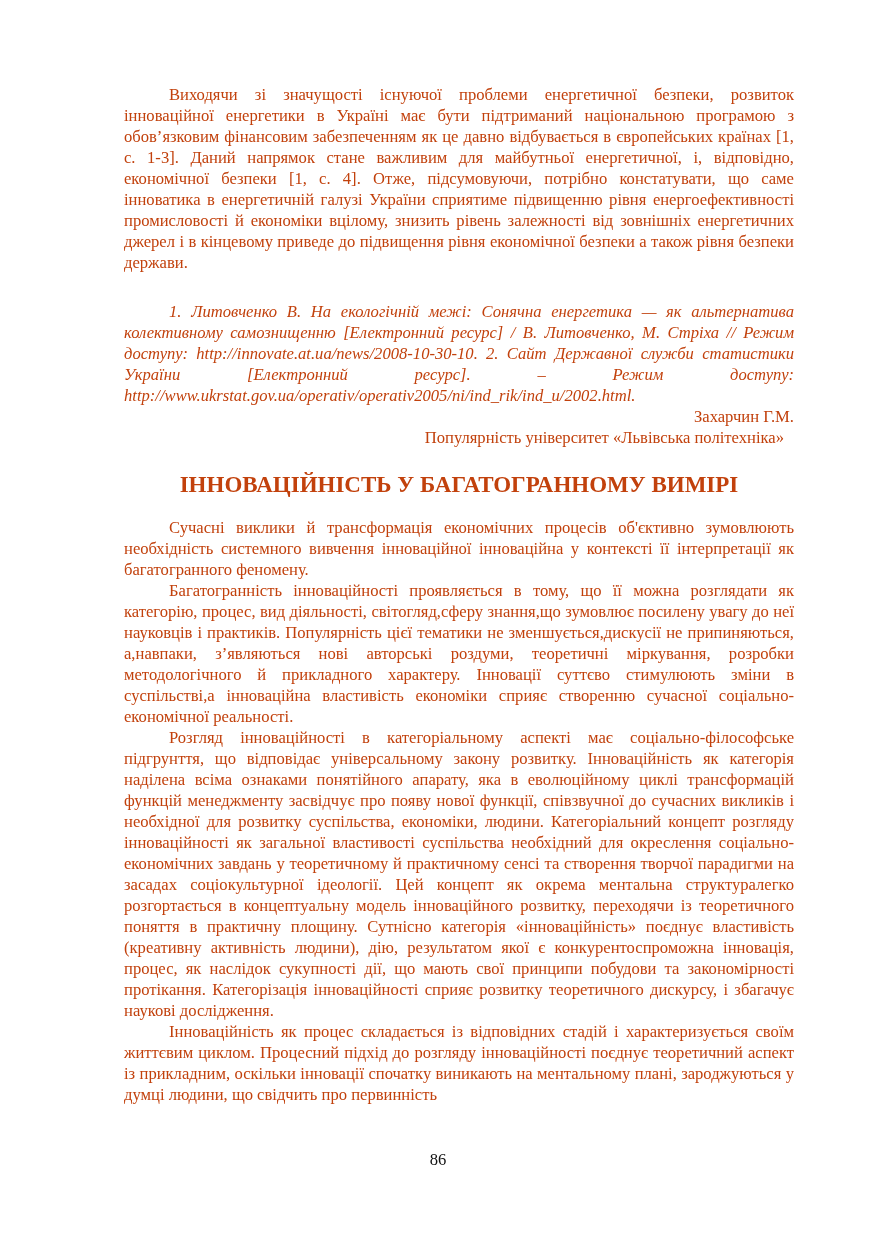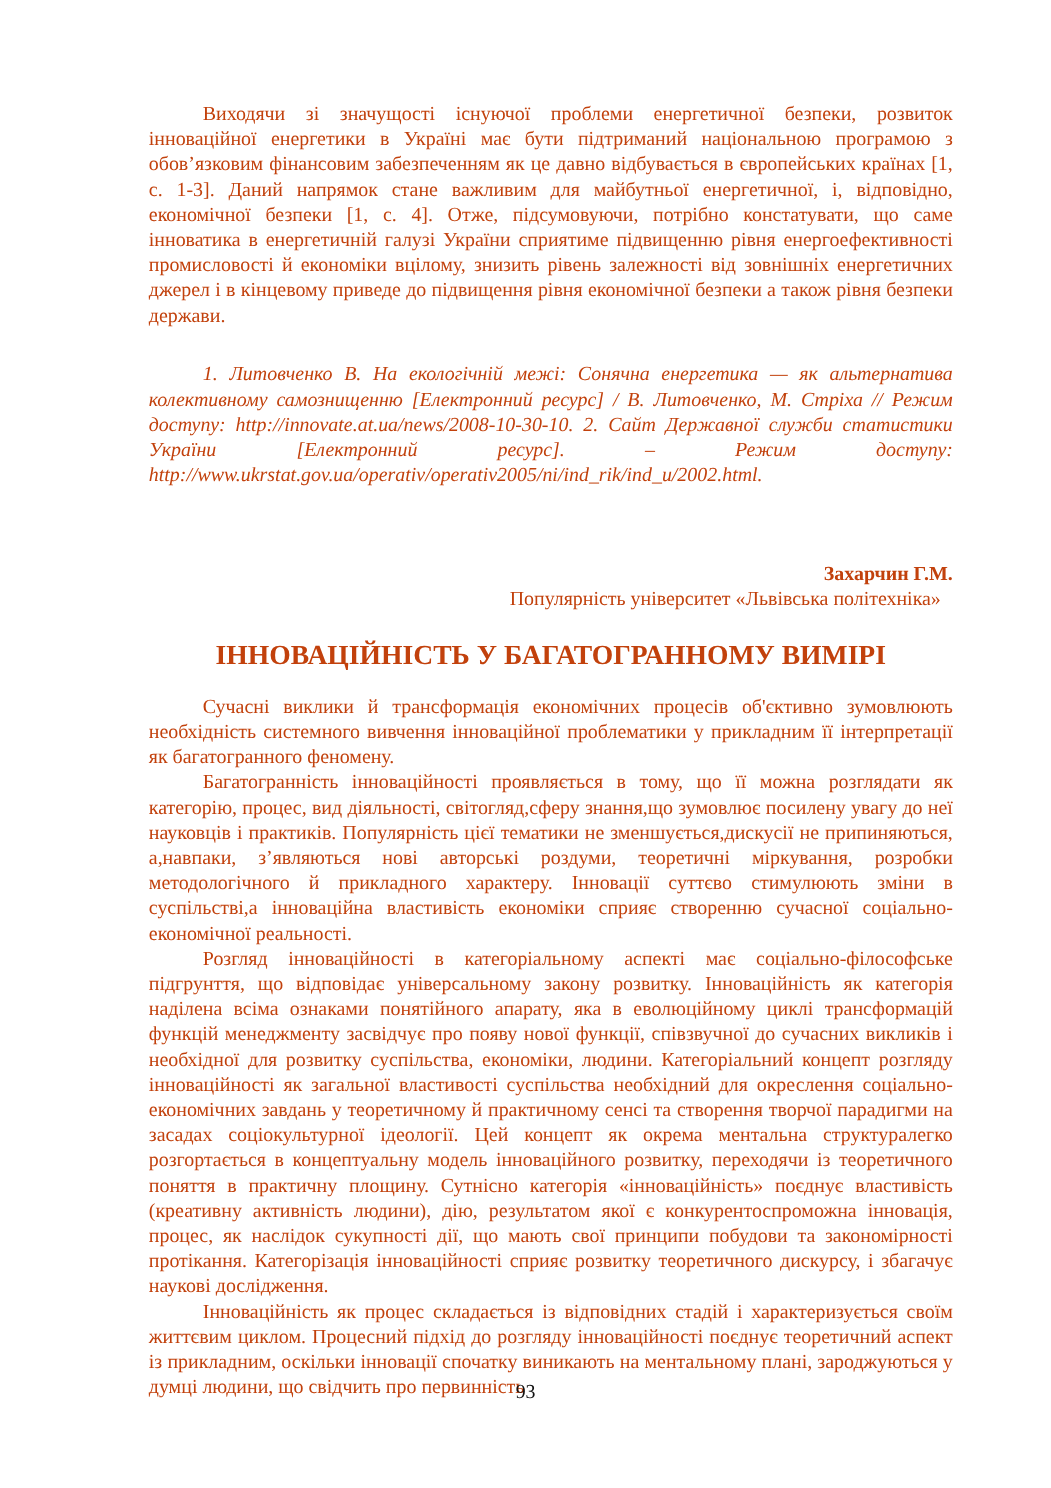--- a/index.html
+++ b/index.html
@@ -5,38 +5,38 @@
   html, body { margin: 0; padding: 0; background: #ffffff; }
   body { width: 876px; height: 1240px; position: relative; overflow: hidden; }
   .page {
     position: absolute; left: 124px; top: 84px; width: 670px;
     font-family: "Liberation Serif", serif; font-size: 16.6px; line-height: 21px;
     color: #c2410c;
   }
   p { margin: 0; text-align: justify; text-indent: 45px; }
   .refs { margin-top: 28px; font-style: italic; }
   .refs p { text-indent: 45px; }
-  .author { margin-top: 61px; text-align: right; font-weight: bold; text-indent: 0; }
+  .author { text-align: right; font-weight: normal; text-indent: 0; }
   .affil { text-align: right; text-indent: 0; padding-right: 10px; }
   .title { margin-top: 26px; text-align: center; font-weight: bold; text-indent: 0; font-size: 23px; }
   .body2 { margin-top: 22px; }
   .pagenum { position: absolute; left: 0; width: 876px; top: 1150px; text-align: center;
     font-family: "Liberation Serif", serif; font-size: 16.6px; color: #111111; }
 </style>
 </head>
 <body>
 
 <div class="page">
   <p>Виходячи зі значущості існуючої проблеми енергетичної безпеки, розвиток інноваційної енергетики в Україні має бути підтриманий національною програмою з обов’язковим фінансовим забезпеченням як це давно відбувається в європейських країнах [1, с. 1-3]. Даний напрямок стане важливим для майбутньої енергетичної, і, відповідно, економічної безпеки [1, с. 4]. Отже, підсумовуючи, потрібно констатувати, що саме інноватика в енергетичній галузі України сприятиме підвищенню рівня енергоефективності промисловості й економіки вцілому, знизить рівень залежності від зовнішніх енергетичних джерел і в кінцевому приведе до підвищення рівня економічної безпеки а також рівня безпеки держави.</p>
   <div class="refs">
     <p>1. Литовченко В. На екологічній межі: Сонячна енергетика — як альтернатива колективному самознищенню [Електронний ресурс] / В. Литовченко, М. Стріха // Режим доступу: http://innovate.at.ua/news/2008-10-30-10. 2. Сайт Державної служби статистики України [Електронний ресурс]. – Режим доступу: http://www.ukrstat.gov.ua/operativ/operativ2005/ni/ind_rik/ind_u/2002.html.</p>
   </div>
   <p class="author">Захарчин Г.М.</p>
   <p class="affil">Популярність університет «Львівська політехніка»</p>
   <p class="title">ІННОВАЦІЙНІСТЬ У БАГАТОГРАННОМУ ВИМІРІ</p>
   <div class="body2">
-    <p>Сучасні виклики й трансформація економічних процесів об'єктивно зумовлюють необхідність системного вивчення інноваційної проблематики у прикладним її інтерпретації як багатогранного феномену.</p>
+    <p>Сучасні виклики й трансформація економічних процесів об'єктивно зумовлюють необхідність системного вивчення інноваційної інноваційна у контексті її інтерпретації як багатогранного феномену.</p>
     <p>Багатогранність інноваційності проявляється в тому, що її можна розглядати як категорію, процес, вид діяльності, світогляд,сферу знання,що зумовлює посилену увагу до неї науковців і практиків. Популярність цієї тематики не зменшується,дискусії не припиняються, а,навпаки, з’являються нові авторські роздуми, теоретичні міркування, розробки методологічного й прикладного характеру. Інновації суттєво стимулюють зміни в суспільстві,а інноваційна властивість економіки сприяє створенню сучасної соціально-економічної реальності.</p>
     <p>Розгляд інноваційності в категоріальному аспекті має соціально-філософське підгрунття, що відповідає універсальному закону розвитку. Інноваційність як категорія наділена всіма ознаками понятійного апарату, яка в еволюційному циклі трансформацій функцій менеджменту засвідчує про появу нової функції, співзвучної до сучасних викликів і необхідної для розвитку суспільства, економіки, людини. Категоріальний концепт розгляду інноваційності як загальної властивості суспільства необхідний для окреслення соціально-економічних завдань у теоретичному й практичному сенсі та створення творчої парадигми на засадах соціокультурної ідеології. Цей концепт як окрема ментальна структуралегко розгортається в концептуальну модель інноваційного розвитку, переходячи із теоретичного поняття в практичну площину. Сутнісно категорія «інноваційність» поєднує властивість (креативну активність людини), дію, результатом якої є конкурентоспроможна інновація, процес, як наслідок сукупності дії, що мають свої принципи побудови та закономірності протікання. Категорізація інноваційності сприяє розвитку теоретичного дискурсу, і збагачує наукові дослідження.</p>
     <p>Інноваційність як процес складається із відповідних стадій і характеризується своїм життєвим циклом. Процесний підхід до розгляду інноваційності поєднує теоретичний аспект із прикладним, оскільки інновації спочатку виникають на ментальному плані, зароджуються у думці людини, що свідчить про первинність</p>
   </div>
 </div>
-<div class="pagenum">93</div>
+<div class="pagenum">86</div>
 
 </body></html>

